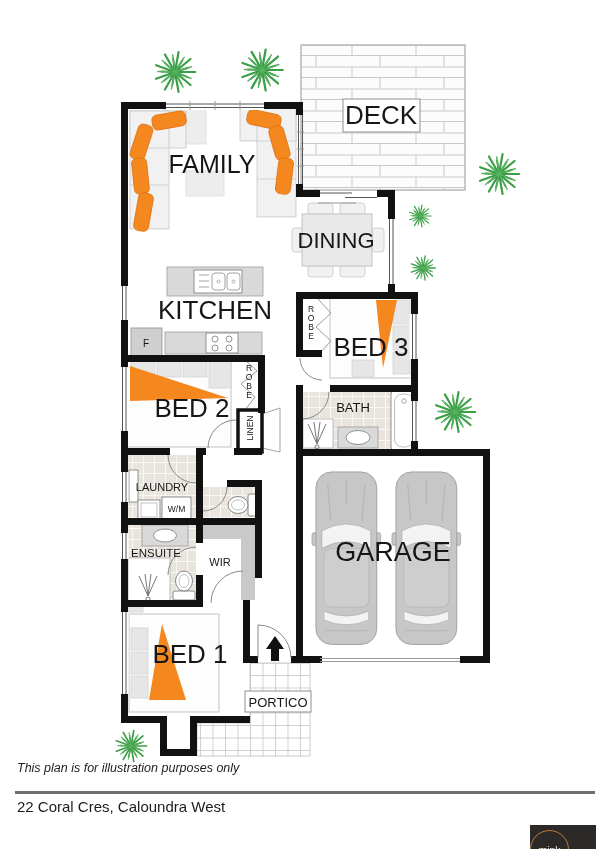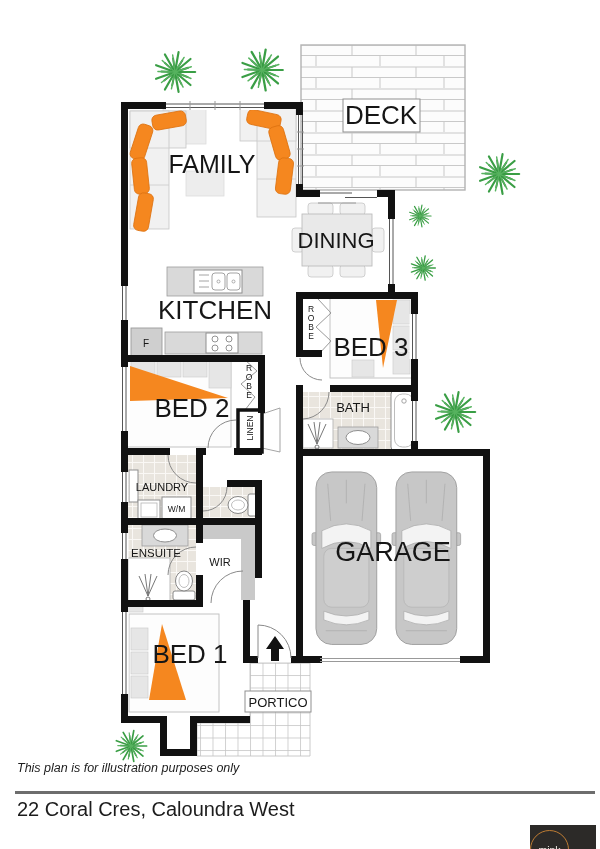--- a/index.html
+++ b/index.html
@@ -25,21 +25,21 @@
   .lbl-fam{font-size:25px;}
   .lbl-din{font-size:22px;}
   .lbl-m{font-size:13px;}
   .lbl-s{font-size:11px;}
   .lbl-es{font-size:11.5px;}
   .lbl-xs{font-size:8.5px;}
   .lbl-f{font-size:10px;}
   .labelbox{fill:#fff;stroke:#8f8f8f;stroke-width:1;}
   .footer-disclaimer{position:absolute;left:17px;top:761px;font-size:12.5px;color:#1c1c1c;font-style:italic;}
   .footer-divider{position:absolute;left:15px;right:5px;top:791px;height:2.5px;background:#6d6d6d;}
-  .footer-address{position:absolute;left:17px;top:798px;font-size:20px;color:#1c1c1c;}
+  .footer-address{position:absolute;left:17px;top:798px;font-size:15px;color:#1c1c1c;}
   .logo{position:absolute;left:530px;top:797px;width:66px;height:49px;background:#2c2a28;display:flex;align-items:center;justify-content:flex-start;margin-top:28px;}
   .logo-ring{width:37px;height:37px;border:1.5px solid #bc7b33;border-radius:50%;display:flex;align-items:center;justify-content:center;}
   .logo-text{color:#f0ece6;font-size:10.5px;}
 </style>
 </head>
 <body>
 
 <svg width="600" height="758" viewBox="0 0 600 758" overflow="visible">
   <defs>
     <pattern id="plank" width="64" height="22" patternUnits="userSpaceOnUse">

